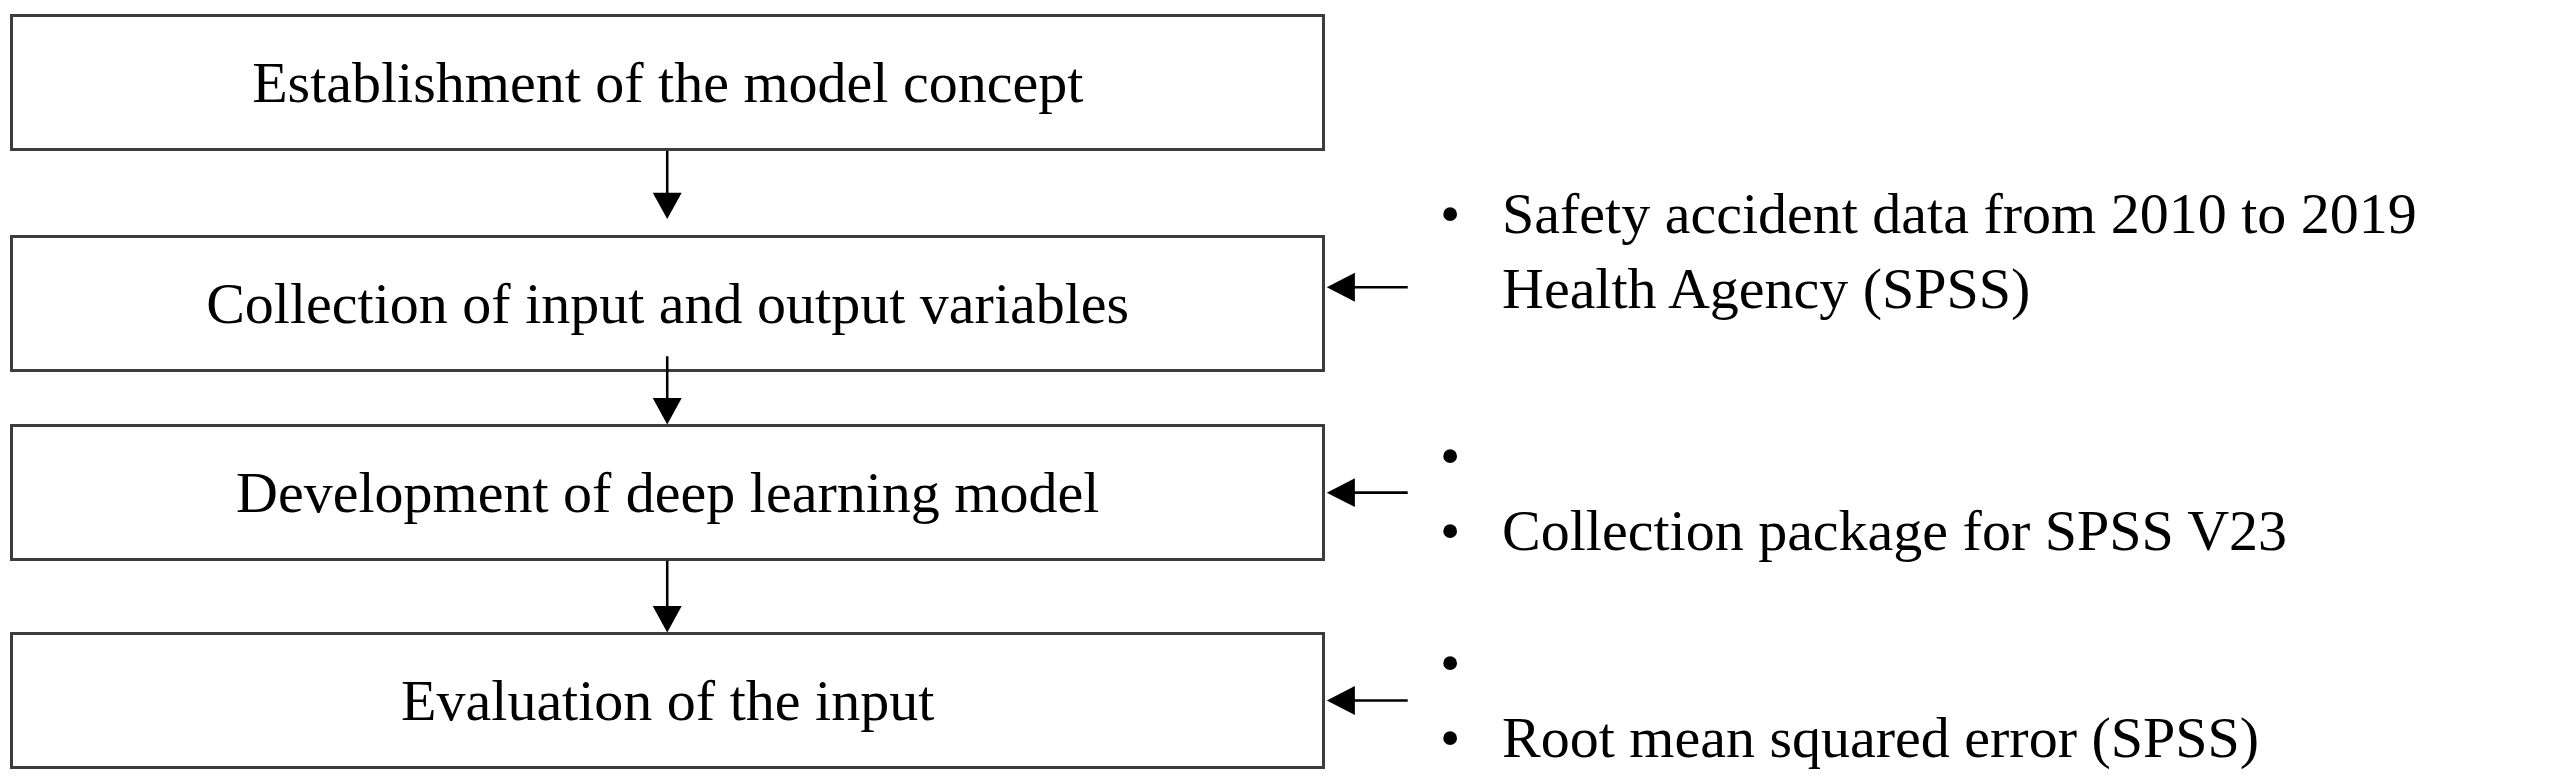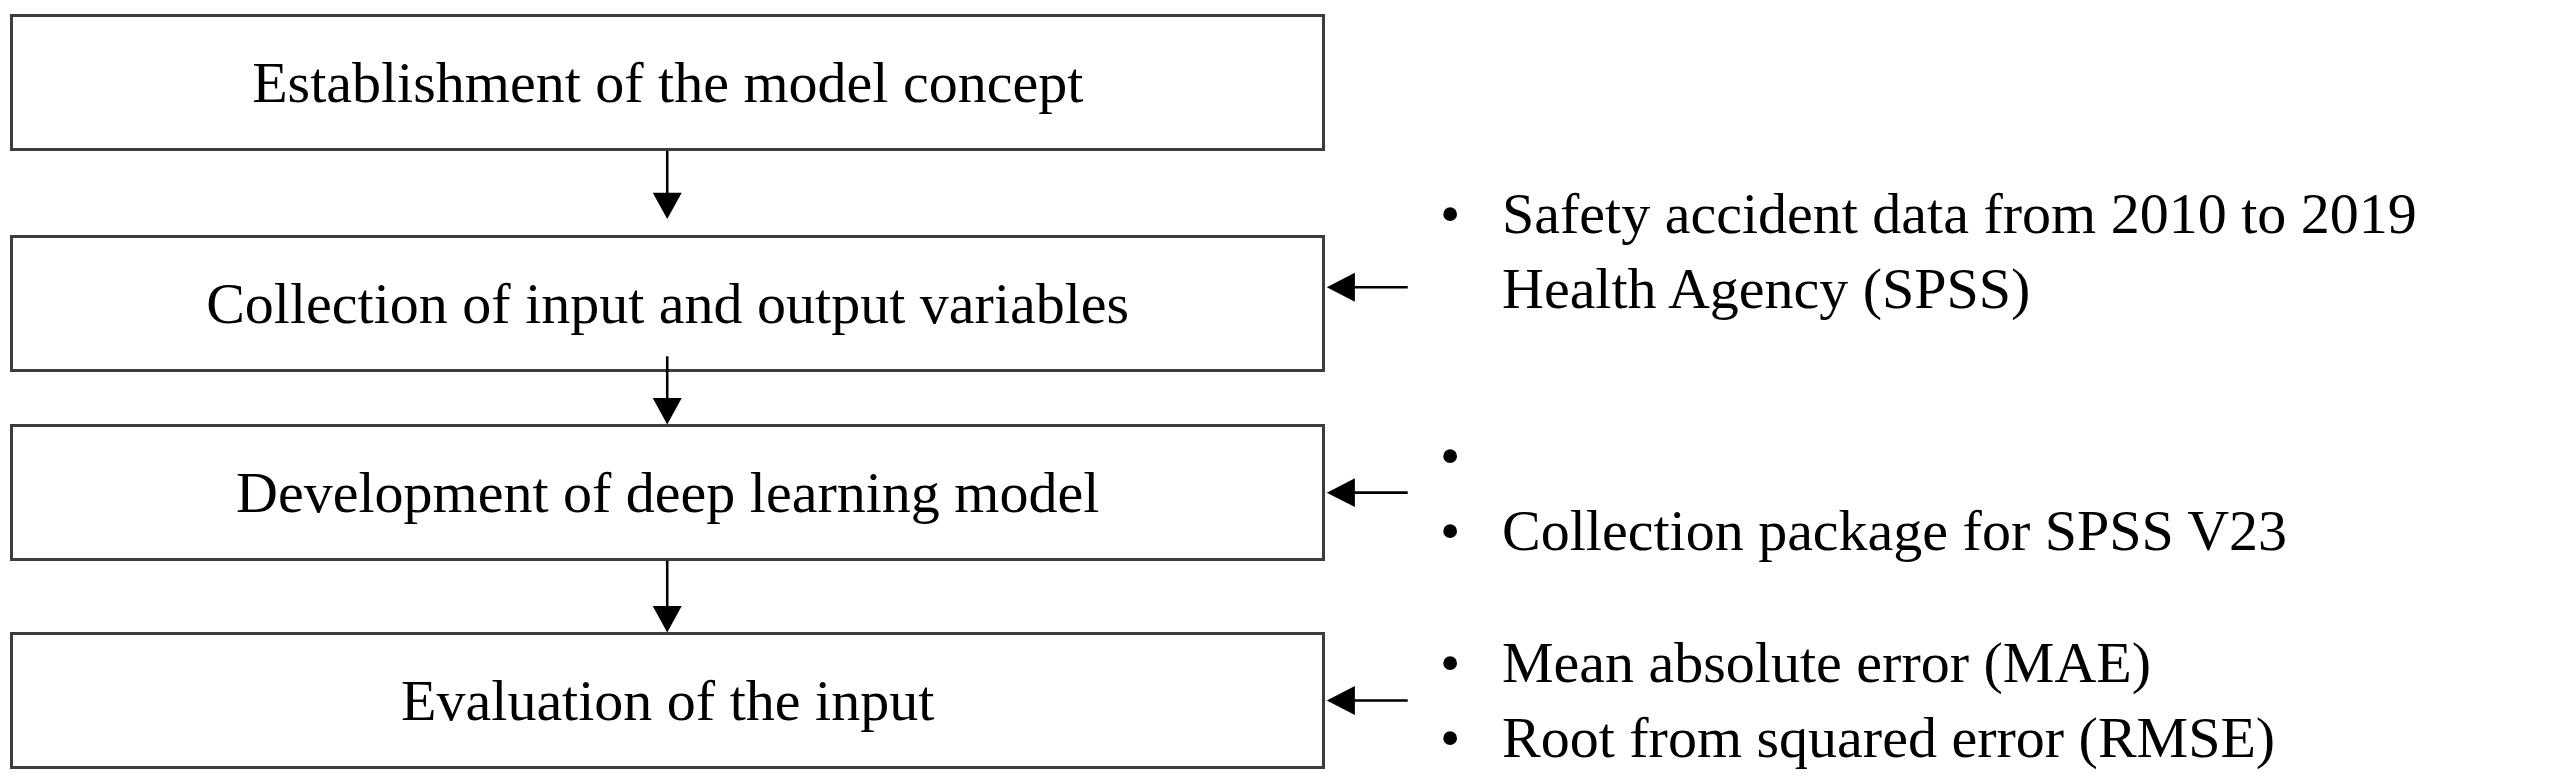--- a/index.html
+++ b/index.html
@@ -129,26 +129,23 @@
       <span class="bullet">•</span>
       <div>
         <div>Collection package for SPSS V23</div>
       </div>
     </div>
   </div>
 
   <div class="annot" id="annot3">
     <div class="annot-item">
       <span class="bullet">•</span>
-      <div>
-        <div>Mean absolute error (MAE)</div>
-      </div>
     </div>
     <div class="annot-item">
       <span class="bullet">•</span>
       <div>
-        <div>Root from squared error (RMSE)</div>
+        <div>Root mean squared error (SPSS)</div>
       </div>
     </div>
   </div>
 
 </div>
 
 
 </body></html>

